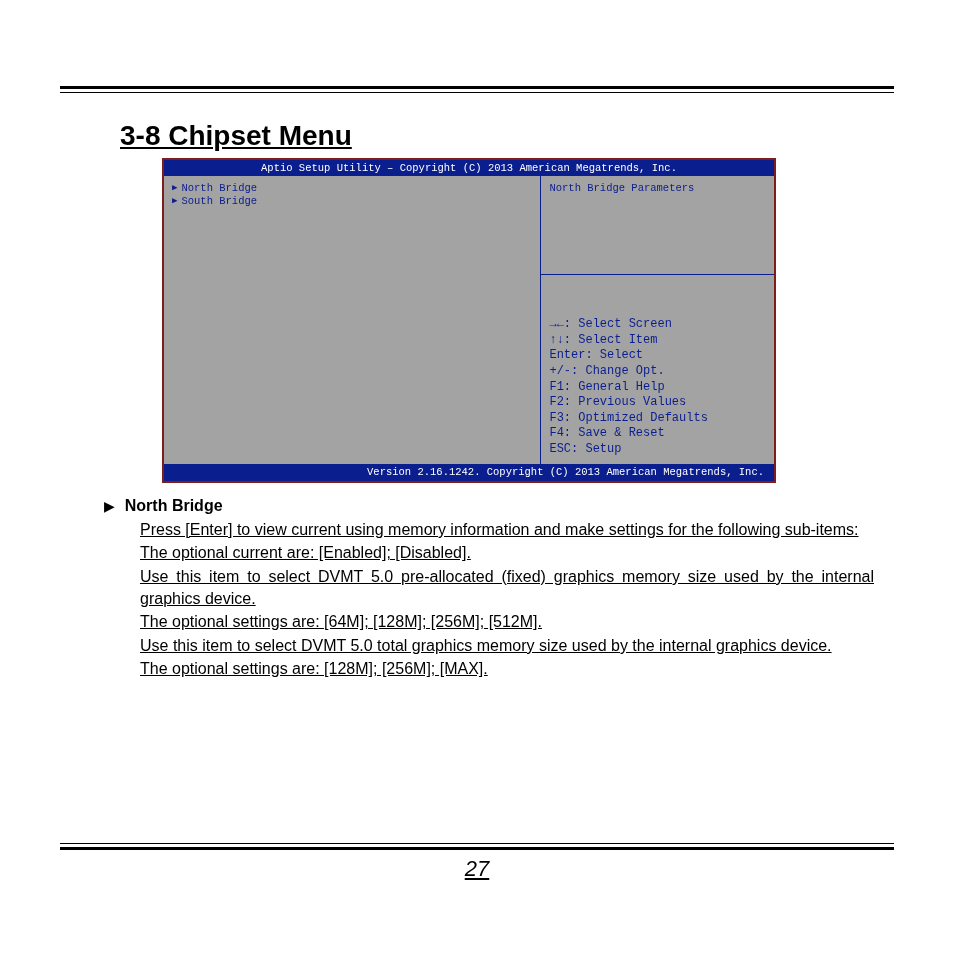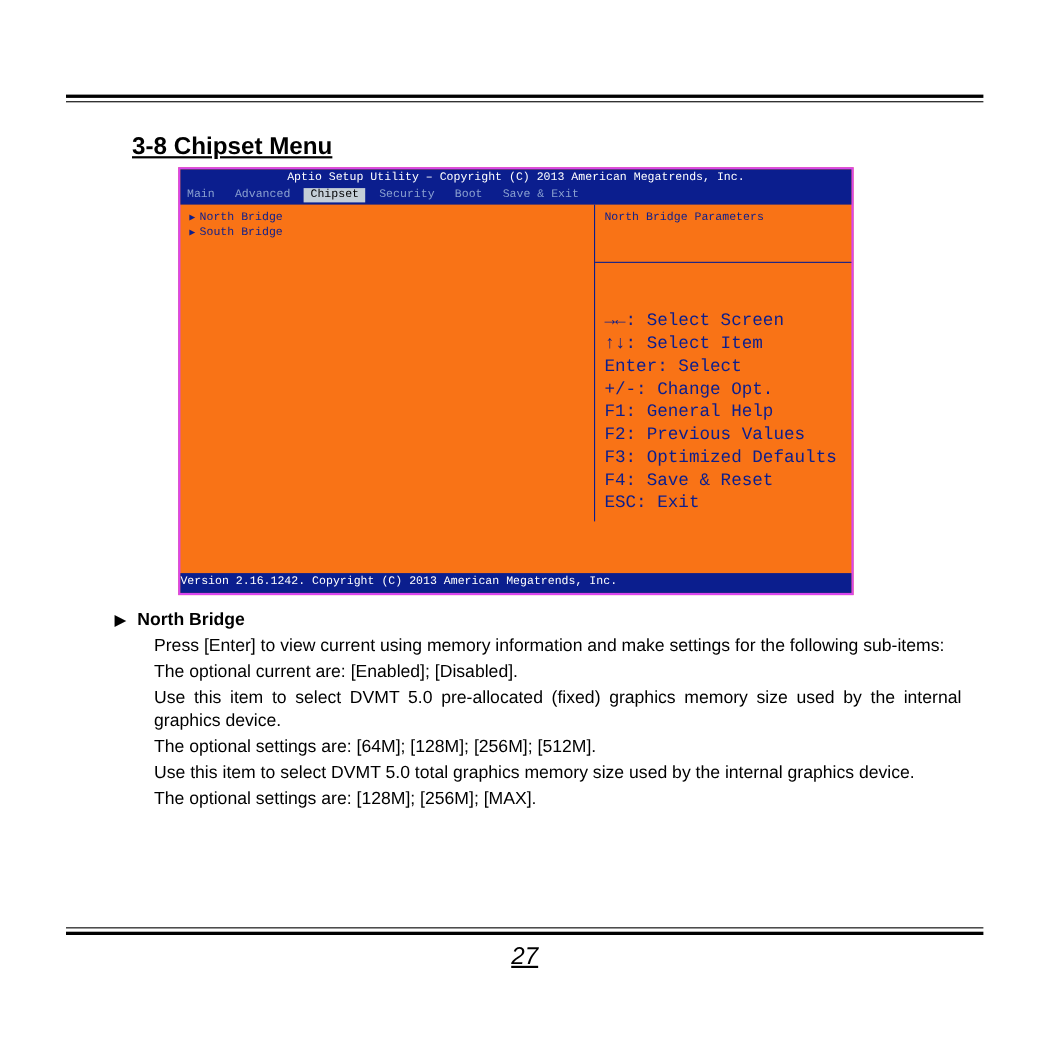--- a/index.html
+++ b/index.html
@@ -26,34 +26,34 @@
     left: 60px;
     right: 60px;
   }
   .content {
     position: absolute;
     top: 120px;
     left: 120px;
     right: 80px;
   }
   .section-title {
-    font-size: 22px;
+    font-size: 28px;
     font-weight: bold;
     text-decoration: underline;
     margin-bottom: 6px;
   }
   
   .bios {
     width: 610px;
     margin-left: 42px;
     font-family: "Courier New", monospace;
     font-size: 10.5px;
     line-height: 1.3;
-    border: 2px solid #d946ef;
-    background: #f97316;
+    border: 2px solid #7f1d1d;
+    background: #a3a3a3;
   }
   .bios-bar-top {
     background: #0b1e8e;
     color: #fff;
     text-align: center;
     padding: 2px 0 0 0;
   }
   .bios-tabs {
     background: #0b1e8e;
     color: #8aa0d0;
@@ -84,37 +84,36 @@
     color: #0b1e8e;
     gap: 36px;
   }
   .bios-right-top {
     flex: 1;
     padding: 6px 8px;
     border-bottom: 1px solid #0b1e8e;
   }
   .bios-right-bot {
     padding: 6px 8px;
-    font-size: 16px;
+    font-size: 12px;
   }
   .bios-menu-row {
     display: flex;
     align-items: center;
     gap: 4px;
   }
   .tri {
     font-size: 9px;
     color: #0b1e8e;
   }
   .bios-bar-bot {
     background: #0b1e8e;
     color: #fff;
-    text-align: left;
-    padding: 2px 0;
-    margin-top: 47px;
+    text-align: right;
+    padding: 2px 10px;
   }
   
   .doc-body {
     margin-top: 12px;
     margin-left: 4px;
     font-size: 16px;
     line-height: 1.35;
   }
   .bullet-row {
     display: flex;
@@ -125,20 +124,21 @@
   .bullet-tri {
     font-size: 14px;
   }
   .bold {
     font-weight: bold;
   }
   .para {
     margin-left: 16px;
     margin-top: 2px;
     text-align: justify;
+    text-decoration: underline;
   }
   .subhead {
     margin-left: 16px;
     font-weight: bold;
     margin-top: 4px;
   }
   
   .bot-rule {
     border-top: 1px solid #000;
     border-bottom: 3px solid #000;
@@ -163,28 +163,20 @@
 <body>
 
 <div class="page">
   <div class="top-rule"></div>
 
   <div class="content">
     <div class="section-title">3-8 Chipset Menu</div>
 
     <div class="bios">
       <div class="bios-bar-top">Aptio Setup Utility – Copyright (C) 2013 American Megatrends, Inc.</div>
-      <div class="bios-tabs">
-        <span>Main</span>
-        <span>Advanced</span>
-        <span class="active">Chipset</span>
-        <span>Security</span>
-        <span>Boot</span>
-        <span>Save &amp; Exit</span>
-      </div>
       <div class="bios-body">
         <div class="bios-left">
           <div class="bios-menu-row">
             <span class="tri">▶</span>
             <span>North Bridge</span>
           </div>
           <div class="bios-menu-row">
             <span class="tri">▶</span>
             <span>South Bridge</span>
           </div>
@@ -193,21 +185,21 @@
           <div class="bios-right-top">North Bridge Parameters</div>
           <div class="bios-right-bot">
             <div>→←: Select Screen</div>
             <div>↑↓: Select Item</div>
             <div>Enter: Select</div>
             <div>+/-: Change Opt.</div>
             <div>F1: General Help</div>
             <div>F2: Previous Values</div>
             <div>F3: Optimized Defaults</div>
             <div>F4: Save &amp; Reset</div>
-            <div>ESC: Exit</div>
+            <div>ESC: Setup</div>
           </div>
         </div>
       </div>
       <div class="bios-bar-bot">Version 2.16.1242. Copyright (C) 2013 American Megatrends, Inc.</div>
     </div>
 
     <div class="doc-body">
       <div class="bullet-row">
         <span class="bullet-tri">▶</span>
         <span class="bold">North Bridge</span>

